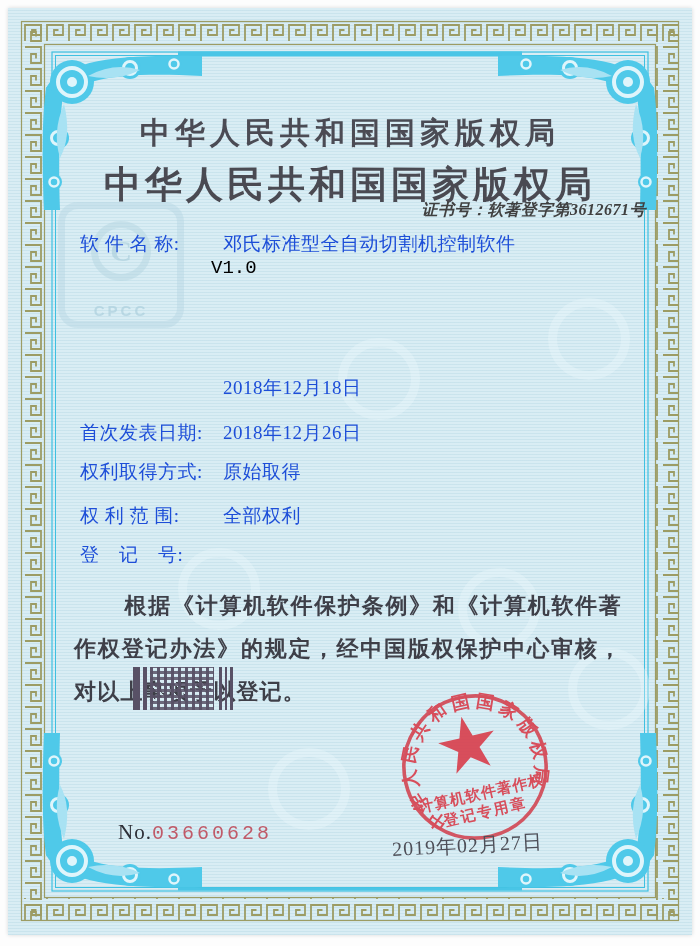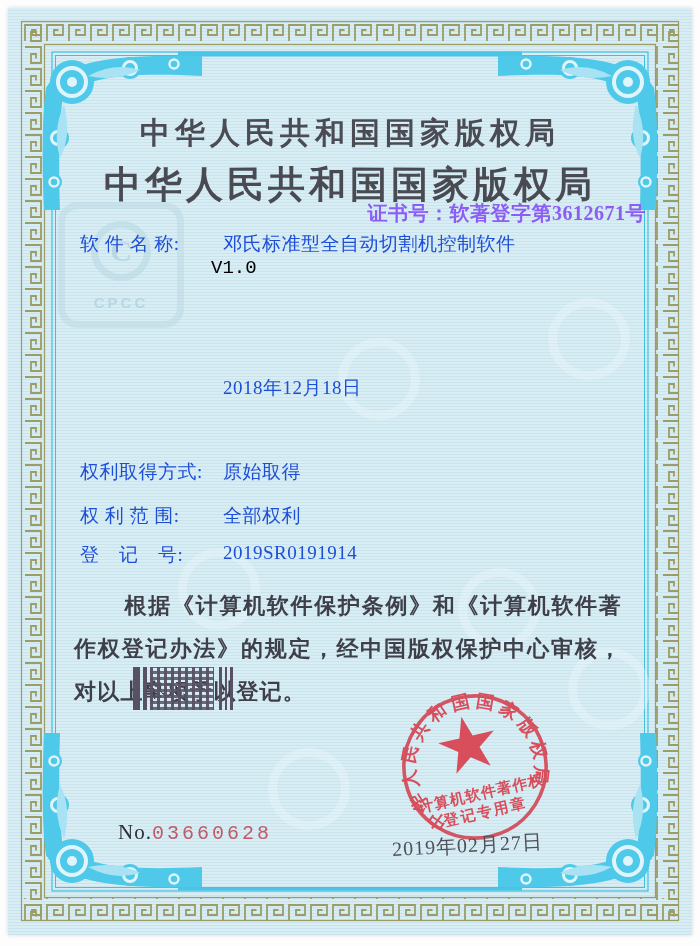--- a/index.html
+++ b/index.html
@@ -13,30 +13,30 @@
   .frame{position:absolute;left:0;top:0;}
   
   .wm{position:absolute;border:9px solid rgba(236,248,252,.9);border-radius:50%;
       width:64px;height:64px;opacity:.38;}
   
   .cpcc{position:absolute;left:58px;top:202px;width:112px;height:112px;
         border:7px solid rgba(178,211,224,.55);border-radius:20px;opacity:.75;}
   .cpcc .cpcc-circ{position:absolute;left:26px;top:12px;width:46px;height:46px;
         border:7px solid rgba(178,211,224,.6);border-radius:50%;
         color:rgba(168,204,218,.8);font-size:30px;font-weight:bold;text-align:center;line-height:46px;}
-  .cpcc .cpcc-txt{position:absolute;left:0;right:0;bottom:10px;text-align:center;
+  .cpcc .cpcc-txt{position:absolute;left:0;right:0;bottom:2px;text-align:center;
         color:rgba(168,204,218,.85);font-size:15px;font-weight:bold;letter-spacing:3px;
         font-family:"Liberation Sans","DejaVu Sans",sans-serif;}
   
   .title1{position:absolute;left:0;top:113px;width:700px;text-align:center;
           font-size:30px;font-weight:bold;letter-spacing:5px;color:#4b4b54;}
   .title2{position:absolute;left:0;top:160px;width:700px;text-align:center;
           font-size:37px;font-weight:bold;letter-spacing:4px;color:#4a4a52;}
-  .certno{position:absolute;right:54px;top:200px;font-size:20px;font-weight:bold;
-          color:#8b5cf6;letter-spacing:.5px;}
+  .certno{position:absolute;right:54px;top:200px;font-size:16px;font-weight:bold;
+          color:#404040;letter-spacing:.5px;font-style:italic;}
   .row{position:absolute;left:80px;width:560px;font-size:19px;color:#1d4ed8;white-space:nowrap;}
   .row .lbl{display:inline-block;font-weight:500;letter-spacing:.5px;}
   .row .val{position:absolute;left:131px;letter-spacing:.5px;margin-left:12px;}
   .val2{position:absolute;left:211px;font-size:19px;color:#000000;font-family:Liberation Mono, monospace;}
   .statement{position:absolute;left:74px;top:584px;width:548px;font-size:22px;
              line-height:43px;color:#3e3f48;letter-spacing:1.2px;text-indent:2.3em;text-align:justify;font-weight:bold;}
   
   .barcode{position:absolute;left:133px;top:667px;width:104px;height:43px;}
   .barcode .bar{position:absolute;top:0;bottom:0;background:#585166;}
   .bc-matrix{position:absolute;left:17px;width:64px;top:0;bottom:0;
@@ -135,34 +135,37 @@
     <span class="lbl">软 件 名 称:</span>
     <span class="val">邓氏标准型全自动切割机控制软件</span>
   </div>
   <div class="val2" style="top:257px">V1.0</div>
 
 
   <div class="row" style="top:375px">
     <span class="val">2018年12月18日</span>
   </div>
 
+  <div class="row" style="top:420px">
+    <span class="lbl">首次发表日期:</span>
+    <span class="val">2018年12月26日</span>
+  </div>
 
   <div class="row" style="top:503px">
     <span class="lbl">权 利 范 围:</span>
     <span class="val">全部权利</span>
   </div>
 
   <div class="row" style="top:459px">
     <span class="lbl">权利取得方式:</span>
     <span class="val">原始取得</span>
   </div>
 
   <div class="row" style="top:542px">
     <span class="lbl">登　记　号:</span>
-    <span class="val">2019SR0191914</span>
   </div>
 
   <div class="statement">根据《计算机软件保护条例》和《计算机软件著作权登记办法》的规定，经中国版权保护中心审核，对以上事项予以登记。</div>
 
   <div class="barcode">
     <div class="bar" style="left:0;width:7px"></div>
     <div class="bar" style="left:10px;width:4px"></div>
     <div class="bc-matrix"></div>
     <div class="bar" style="left:86px;width:3px"></div>
     <div class="bar" style="left:92px;width:2px"></div>

